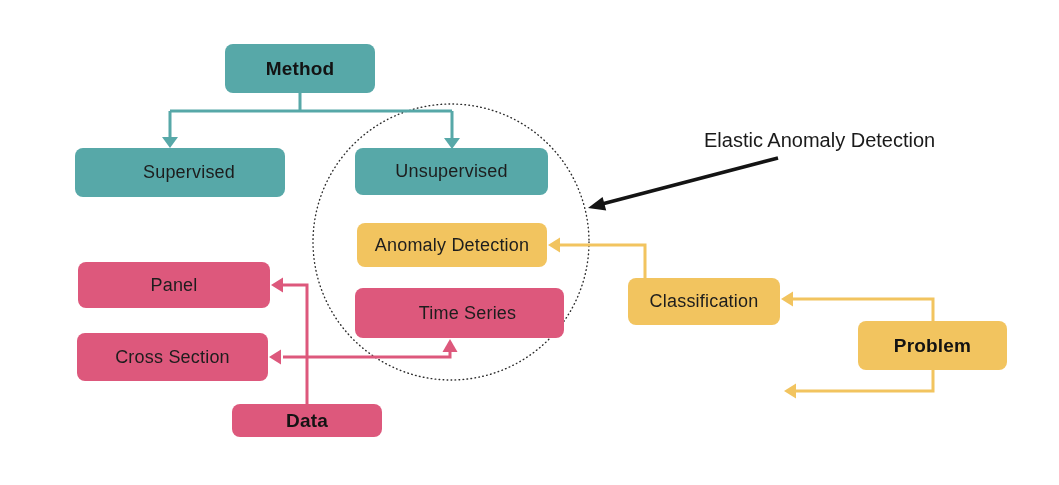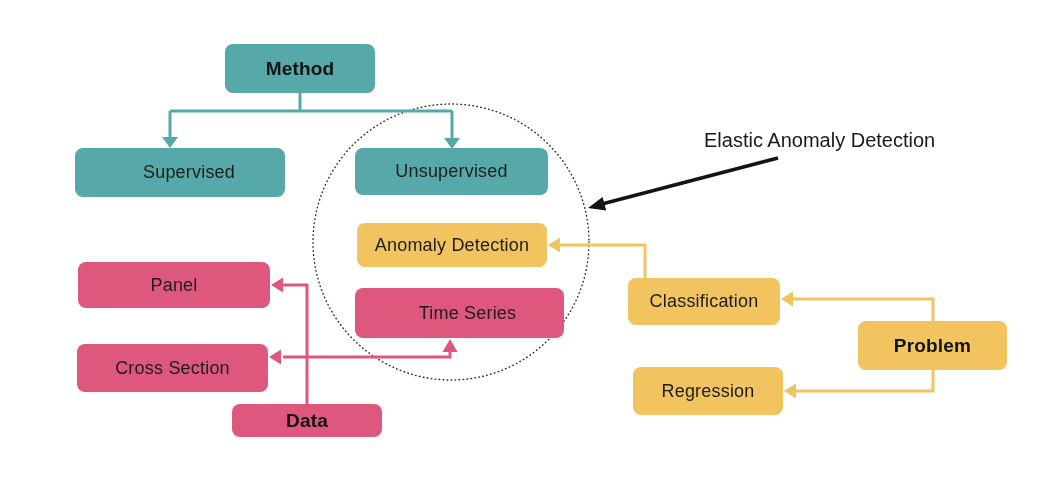--- a/index.html
+++ b/index.html
@@ -79,23 +79,22 @@
   <div class="node teal" style="left:75px;top:148px;width:192px;height:49px;padding-left:18px;">Supervised</div>
 
   <div class="node teal" style="left:355px;top:148px;width:193px;height:47px;">Unsupervised</div>
 
   <div class="node yellow" style="left:357px;top:223px;width:190px;height:44px;">Anomaly Detection</div>
 
   <div class="node pink" style="left:355px;top:288px;width:193px;height:50px;padding-left:16px;">Time Series</div>
 
   <div class="node pink" style="left:78px;top:262px;width:192px;height:46px;">Panel</div>
 
-  <div class="node pink" style="left:77px;top:344px;width:191px;height:48px;">Cross Section</div>
+  <div class="node pink" style="left:77px;top:333px;width:191px;height:48px;">Cross Section</div>
 
   <div class="node pink bold" style="left:232px;top:404px;width:150px;height:33px;">Data</div>
 
   <div class="node yellow" style="left:628px;top:278px;width:152px;height:47px;">Classification</div>
 
   <div class="node yellow bold" style="left:858px;top:321px;width:149px;height:49px;">Problem</div>
 
-  <div class="node yellow" style="left:633px;top:367px;width:150px;height:48px;">Regression</div>
 
 </div>
 
 </body></html>

